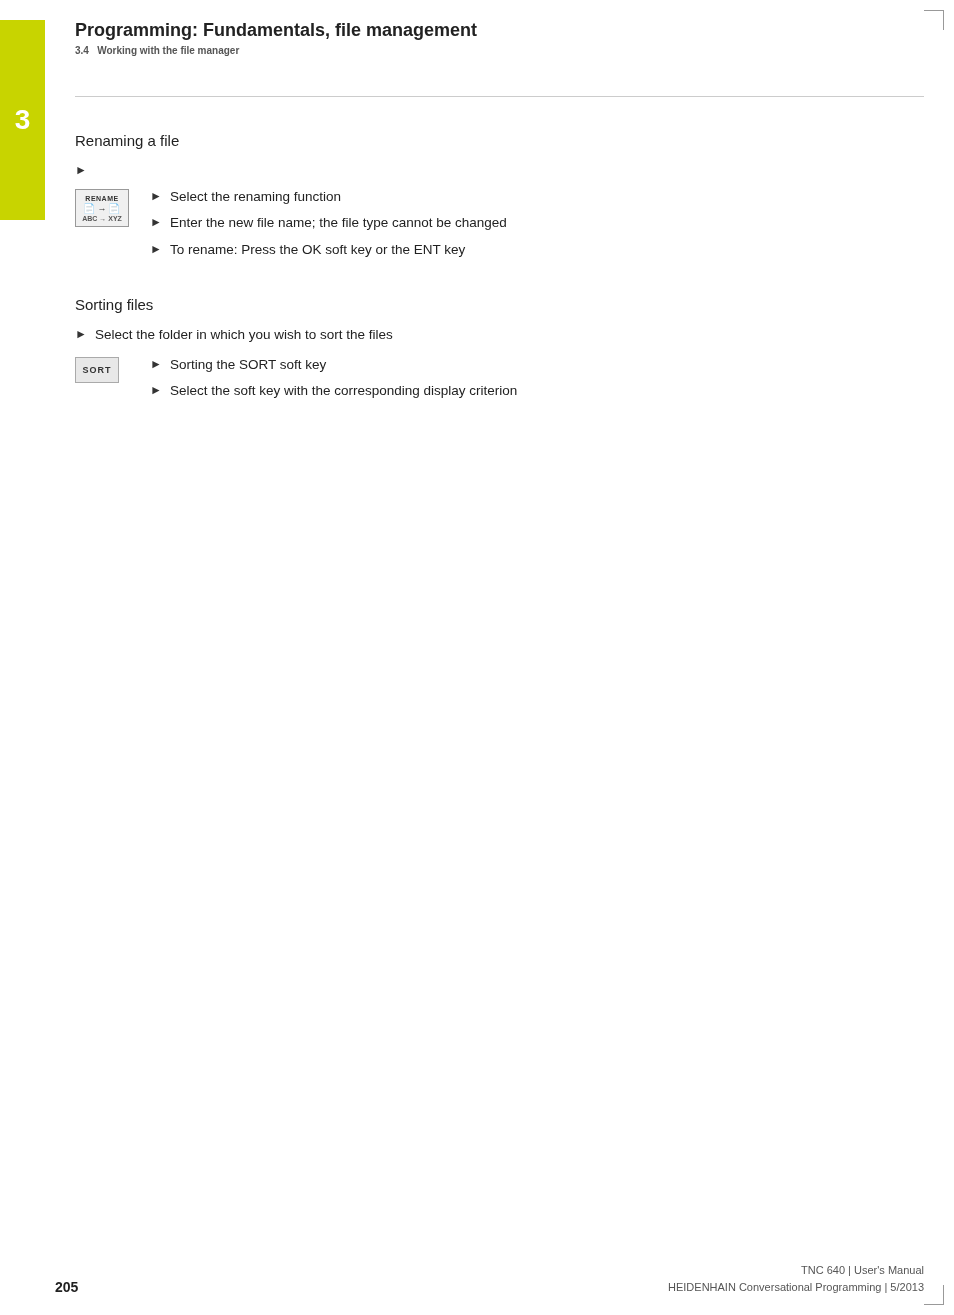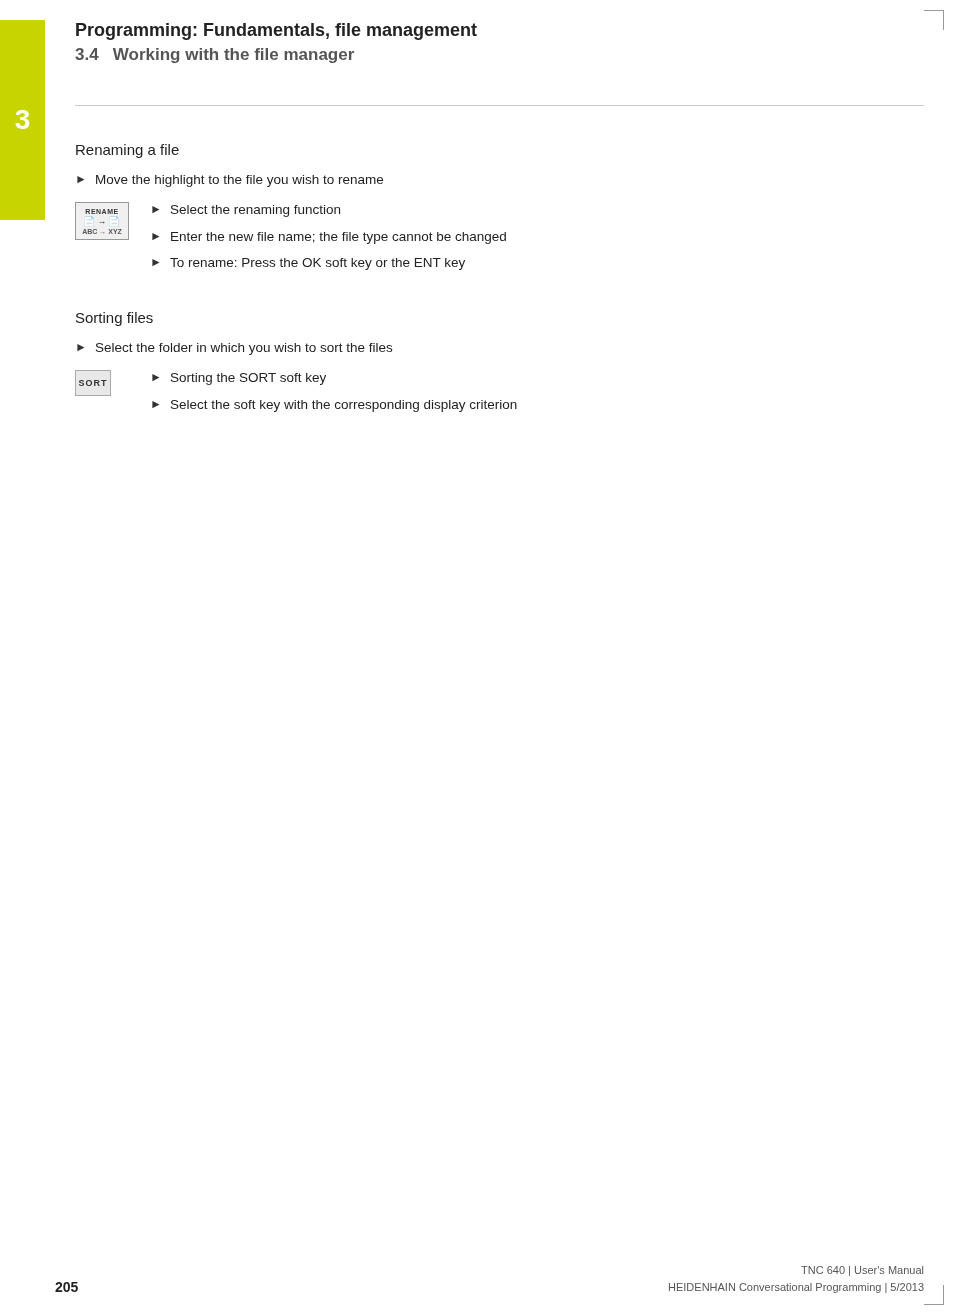--- a/index.html
+++ b/index.html
@@ -113,21 +113,21 @@
     }
 
     .chapter-title {
       font-size: 18px;
       font-weight: bold;
       color: #222;
       margin-bottom: 4px;
     }
 
     .section-title {
-      font-size: 17px;
+      font-size: 10px;
       font-weight: bold;
       color: #555;
     }
 
     
     .header-divider {
       height: 1px;
       background: #ccc;
       margin-bottom: 35px;
     }
@@ -218,21 +218,21 @@
     }
 
     .rename-key-bottom {
       font-size: 7px;
       color: #555;
       margin-top: 1px;
     }
 
     
     .sort-key {
-      width: 36px;
+      width: 44px;
       height: 26px;
       border: 1px solid #aaa;
       background: #e8e8e8;
       display: flex;
       align-items: center;
       justify-content: center;
       font-size: 9px;
       font-weight: bold;
       color: #333;
       letter-spacing: 1px;
@@ -308,21 +308,20 @@
       </div>
     </div>
 
     <div class="header-divider"></div>
 
     <div class="content-block">
       <div class="section-heading">Renaming a file</div>
 
       <div class="top-bullet">
         <span class="top-bullet-arrow">►</span>
-        <span class="bullet-text">Move the highlight to the file you wish to rename</span>
       </div>
 
       <div class="key-section">
         <div class="key-icon-container">
           <div class="rename-key">
             <div class="rename-key-top">RENAME</div>
             <div class="rename-key-middle">
               <span style="font-size:10px;">📄</span>
               <span style="font-size:9px;">→</span>
               <span style="font-size:10px;">📄</span>

